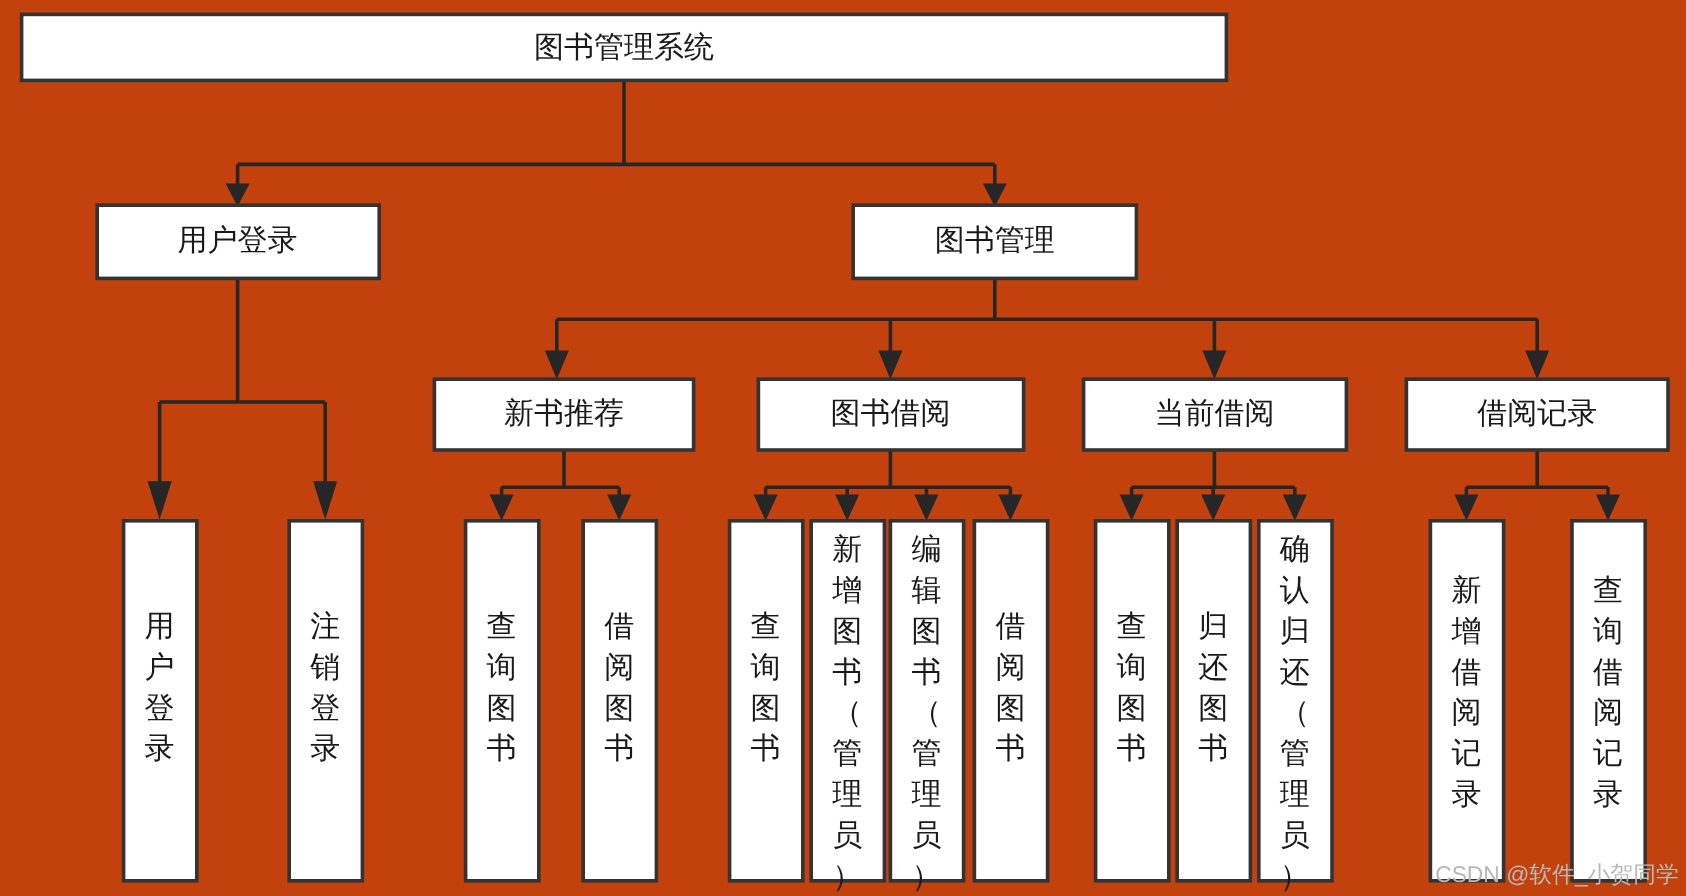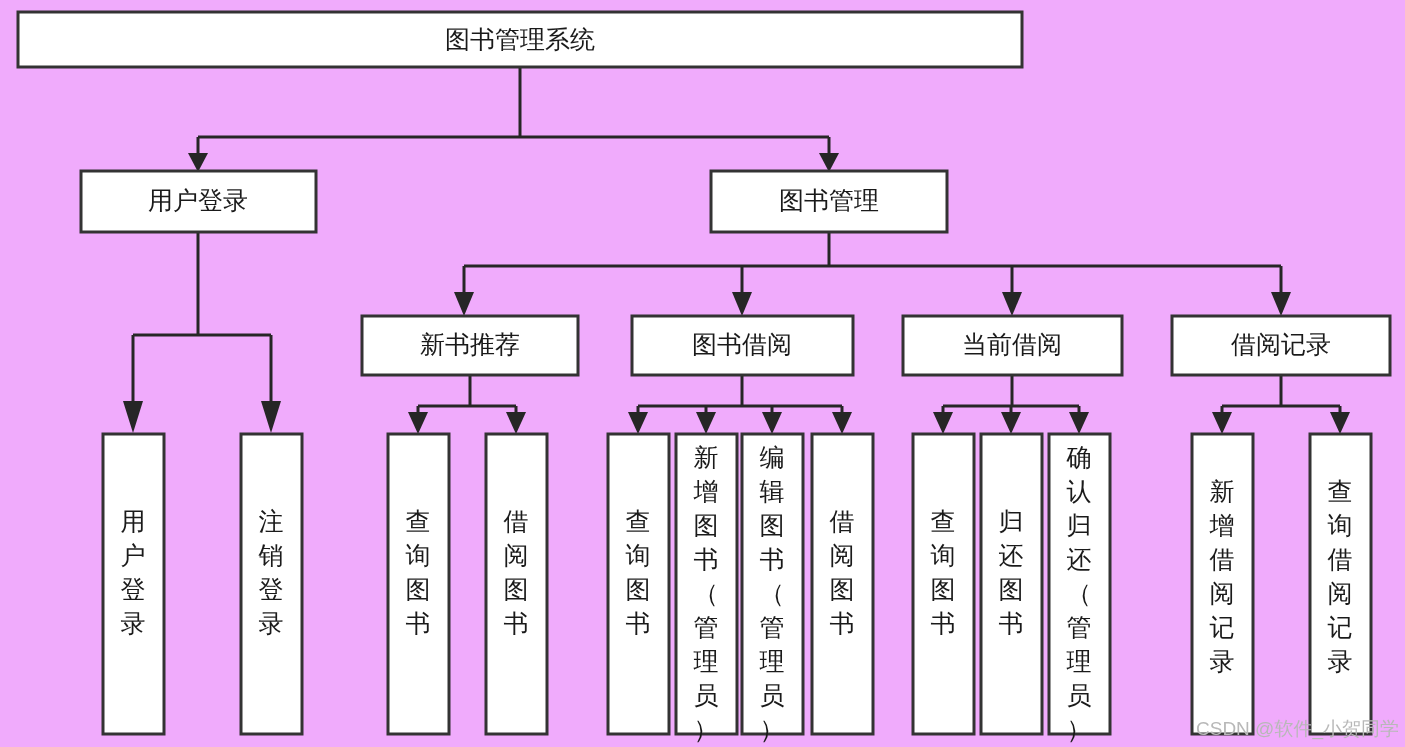--- a/index.html
+++ b/index.html
@@ -7,21 +7,21 @@
     padding: 0;
     background: #ffffff;
   }
   body {
     font-family: "Liberation Sans", "DejaVu Sans", sans-serif;
   }
   #diagram-root {
     position: relative;
     width: 1405px;
     height: 747px;
-    background: #f0abfc;
+    background: #c2410c;
     overflow: hidden;
   }
   svg#flowchart {
     position: absolute;
     top: 0;
     left: 0;
     width: 1405px;
     height: 747px;
     display: block;
   }

